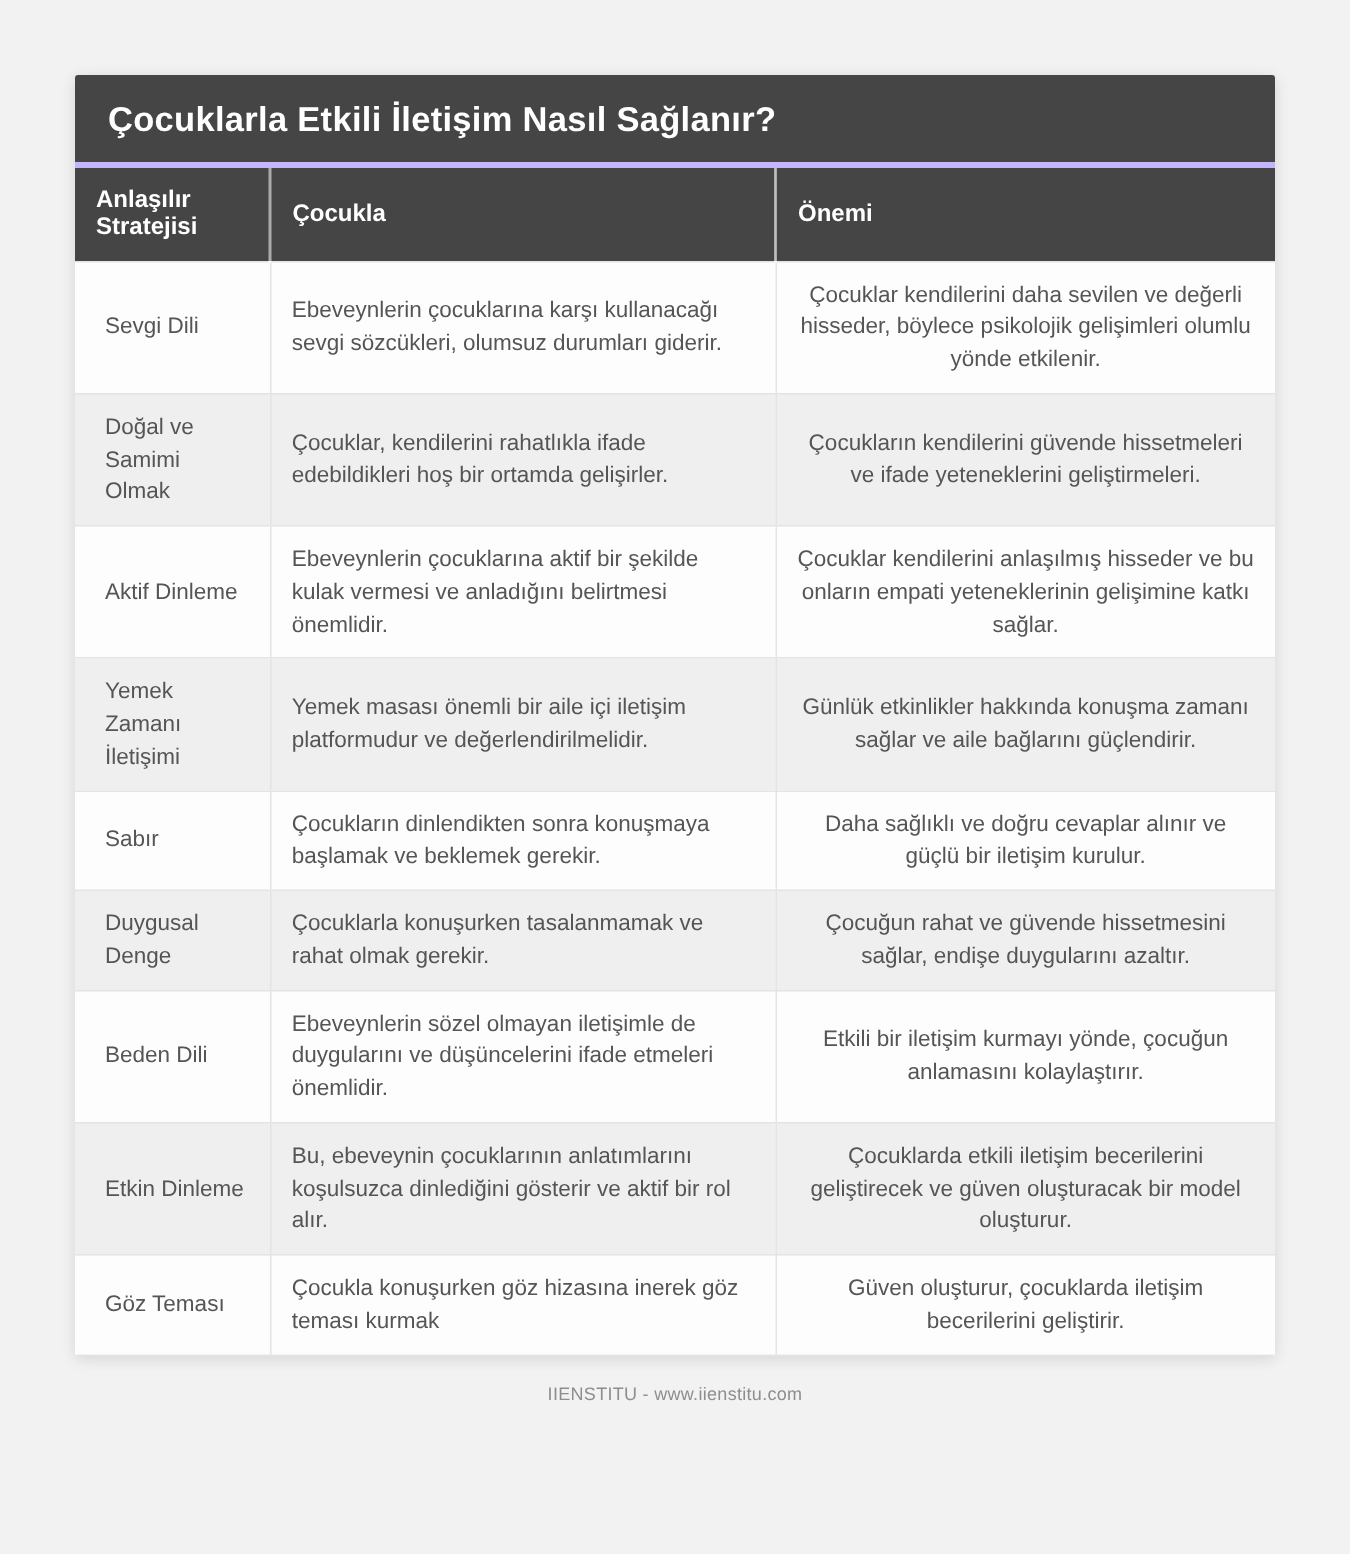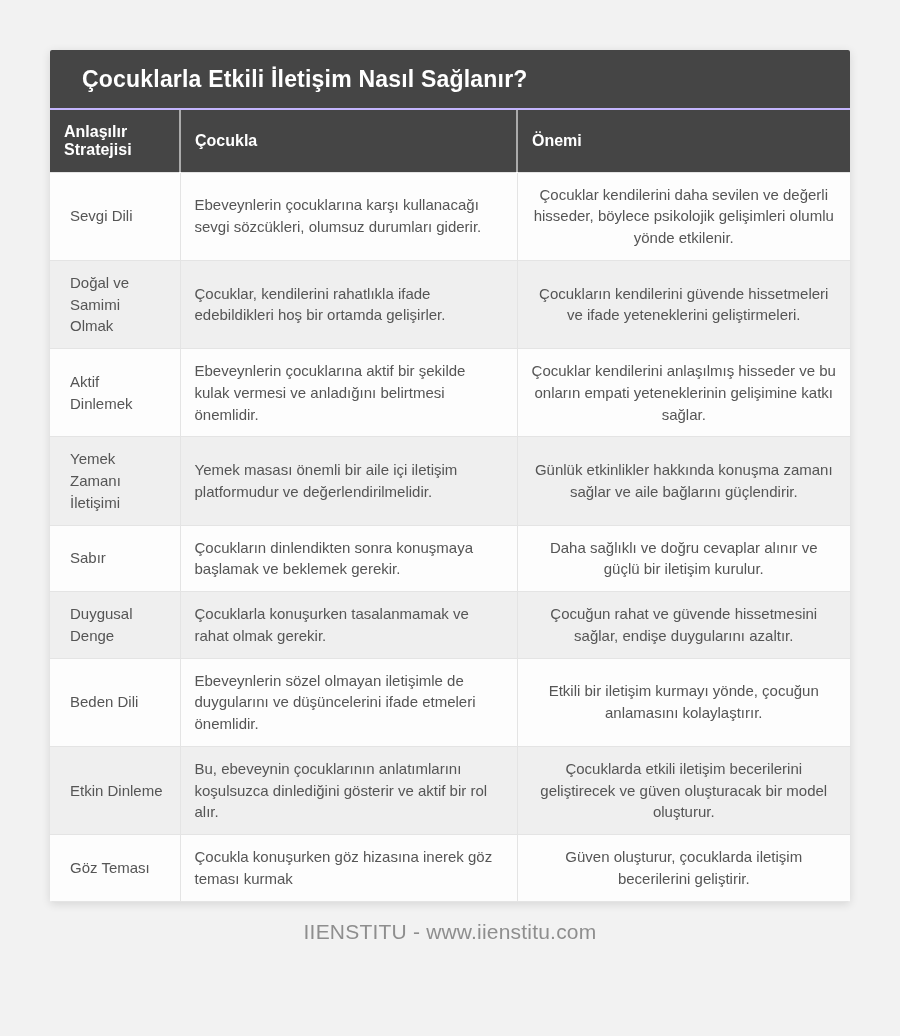--- a/index.html
+++ b/index.html
@@ -20,23 +20,23 @@
     background: #ffffff;
     border-radius: 2px;
     box-shadow: 0 2px 10px rgba(0,0,0,0.12);
     overflow: hidden;
   }
   .title-bar {
     background: #454545;
     color: #ffffff;
     font-size: 23px;
     font-weight: bold;
-    padding: 16px 22px 15px 32px;
+    padding: 16px 22px 15px 22px;
     letter-spacing: 0.2px;
-    border-bottom: 2px solid #c4b5fd;
+    border-bottom: 4px solid #c4b5fd;
   }
   table.strategy-table {
     width: 100%;
     border-collapse: collapse;
     table-layout: fixed;
   }
   table.strategy-table col.c1 { width: 130px; }
   table.strategy-table col.c2 { width: 337px; }
   table.strategy-table col.c3 { width: 333px; }
   thead th {
@@ -60,21 +60,21 @@
     padding: 11px 14px;
     border: 1px solid #e4e4e4;
   }
   tbody td:first-child { border-left: none; padding-left: 20px; }
   tbody td:last-child { border-right: none; text-align: center; }
   tbody tr:nth-child(odd) { background: #fdfdfd; }
   tbody tr:nth-child(even) { background: #efefef; }
   .footer {
     margin-top: 18px;
     text-align: center;
-    font-size: 21px;
+    font-size: 12px;
     color: #8e8e8e;
     letter-spacing: 0.2px;
   }
 </style>
 </head>
 <body>
 
 <div class="page">
   <div class="card">
     <div class="title-bar">Çocuklarla Etkili İletişim Nasıl Sağlanır?</div>
@@ -97,21 +97,21 @@
           <td>Sevgi Dili</td>
           <td>Ebeveynlerin çocuklarına karşı kullanacağı sevgi sözcükleri, olumsuz durumları giderir.</td>
           <td>Çocuklar kendilerini daha sevilen ve değerli hisseder, böylece psikolojik gelişimleri olumlu yönde etkilenir.</td>
         </tr>
         <tr>
           <td>Doğal ve Samimi Olmak</td>
           <td>Çocuklar, kendilerini rahatlıkla ifade edebildikleri hoş bir ortamda gelişirler.</td>
           <td>Çocukların kendilerini güvende hissetmeleri ve ifade yeteneklerini geliştirmeleri.</td>
         </tr>
         <tr>
-          <td>Aktif Dinlemek</td>
+          <td>Aktif Dinleme</td>
           <td>Ebeveynlerin çocuklarına aktif bir şekilde kulak vermesi ve anladığını belirtmesi önemlidir.</td>
           <td>Çocuklar kendilerini anlaşılmış hisseder ve bu onların empati yeteneklerinin gelişimine katkı sağlar.</td>
         </tr>
         <tr>
           <td>Yemek Zamanı İletişimi</td>
           <td>Yemek masası önemli bir aile içi iletişim platformudur ve değerlendirilmelidir.</td>
           <td>Günlük etkinlikler hakkında konuşma zamanı sağlar ve aile bağlarını güçlendirir.</td>
         </tr>
         <tr>
           <td>Sabır</td>

